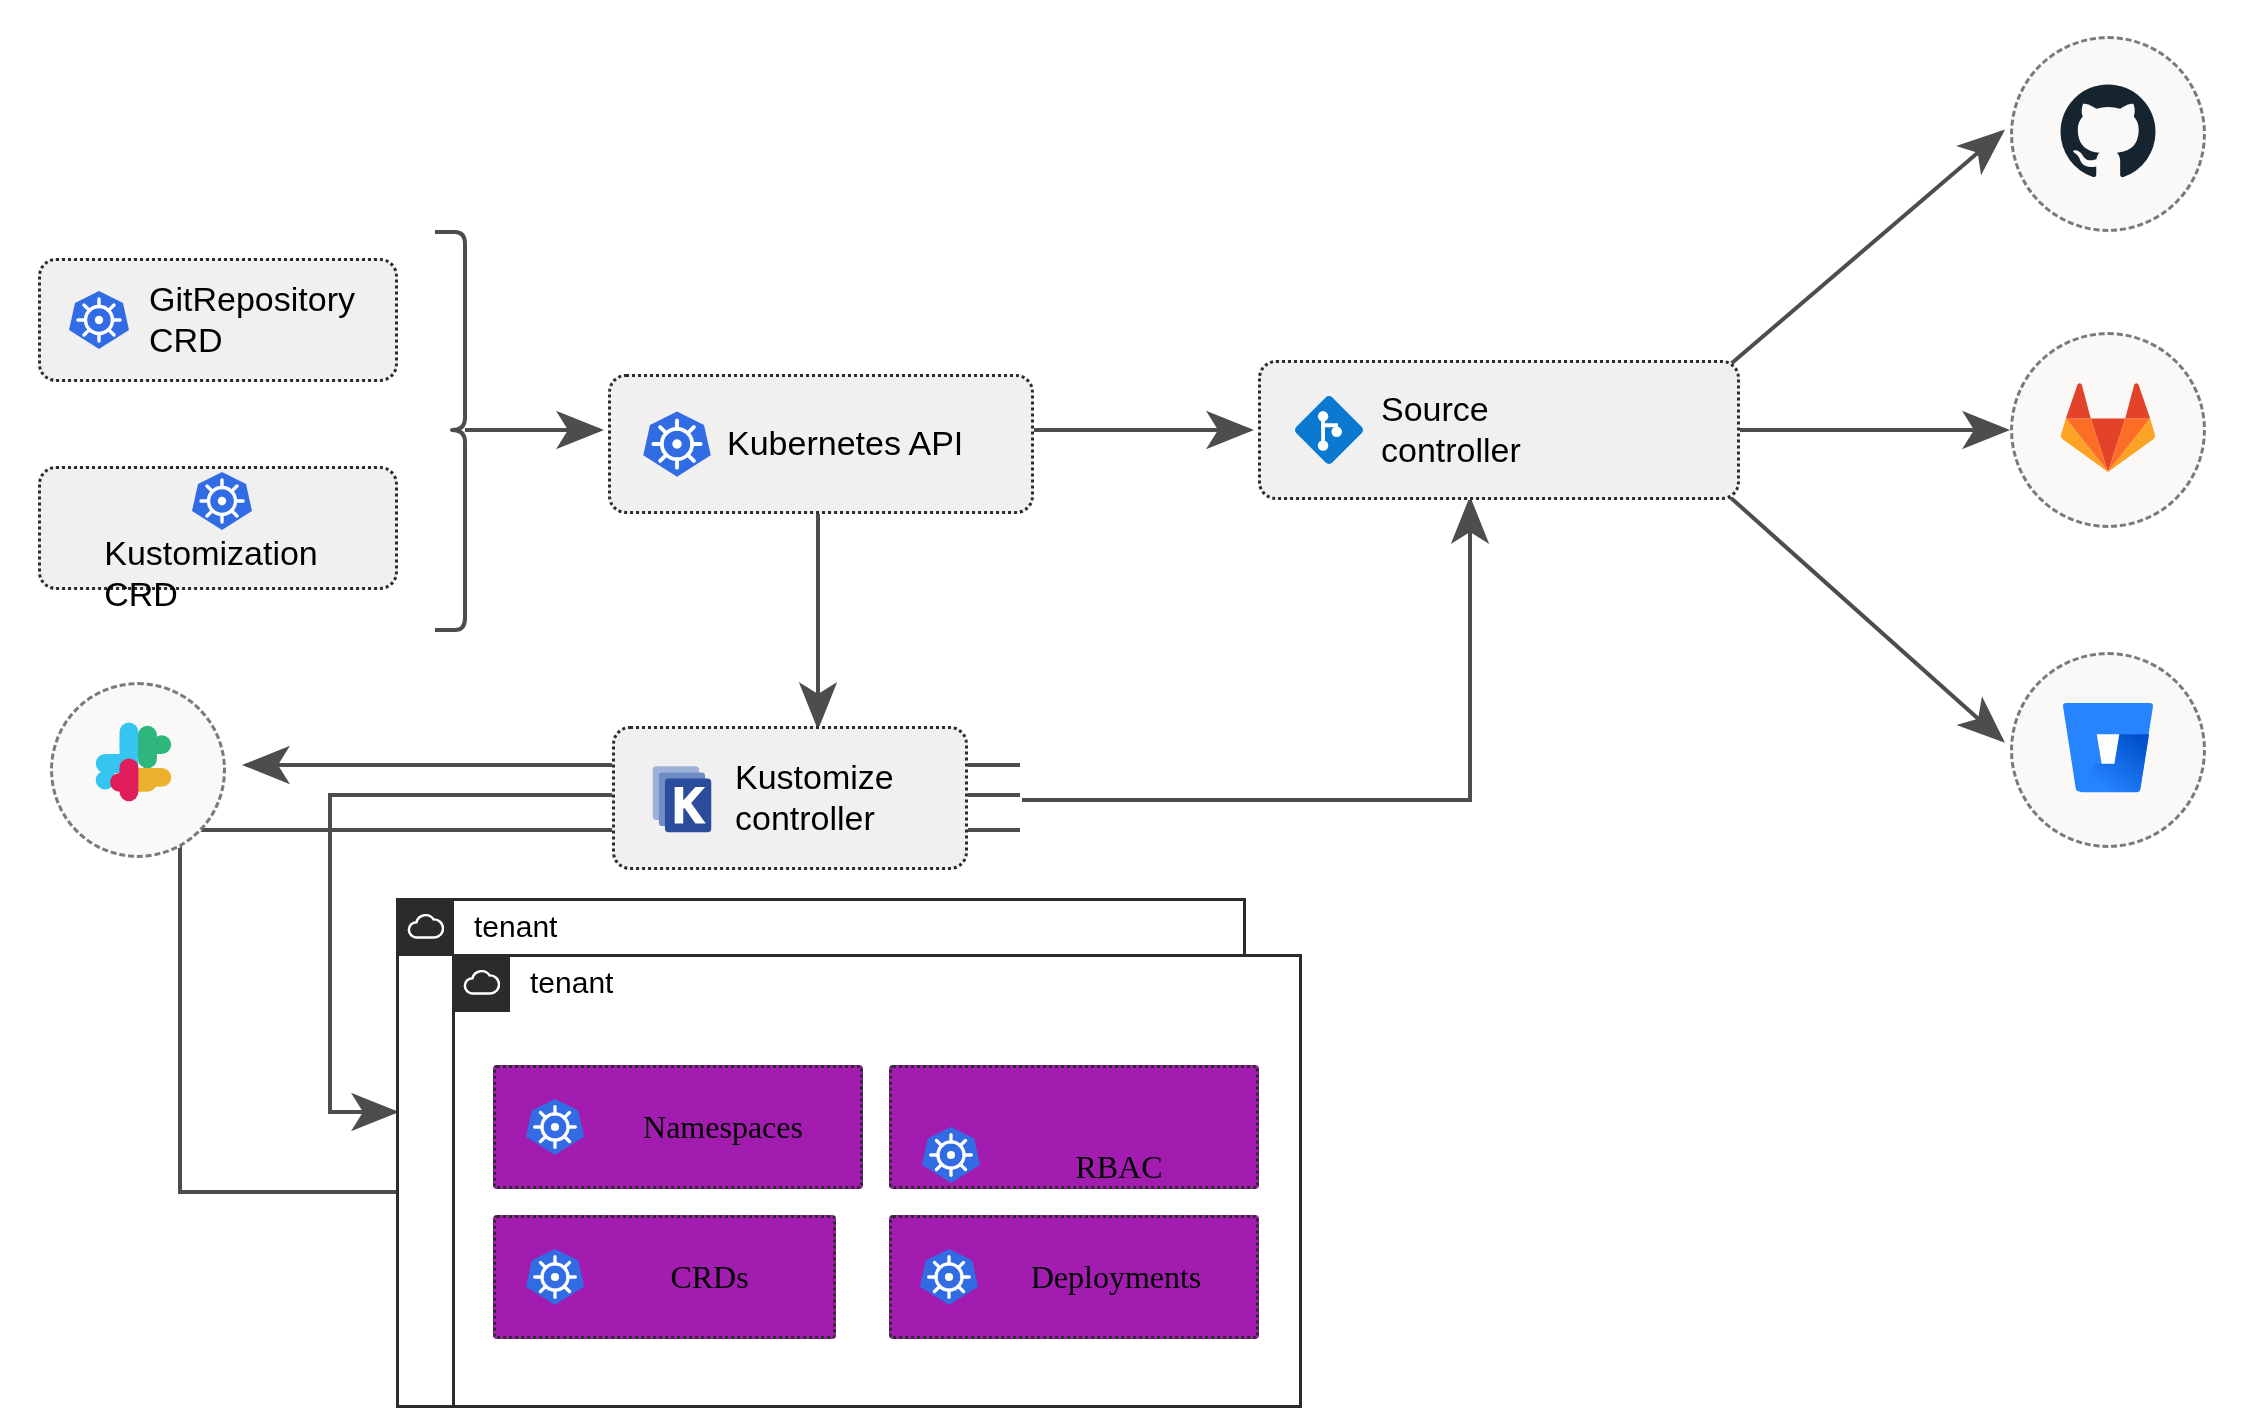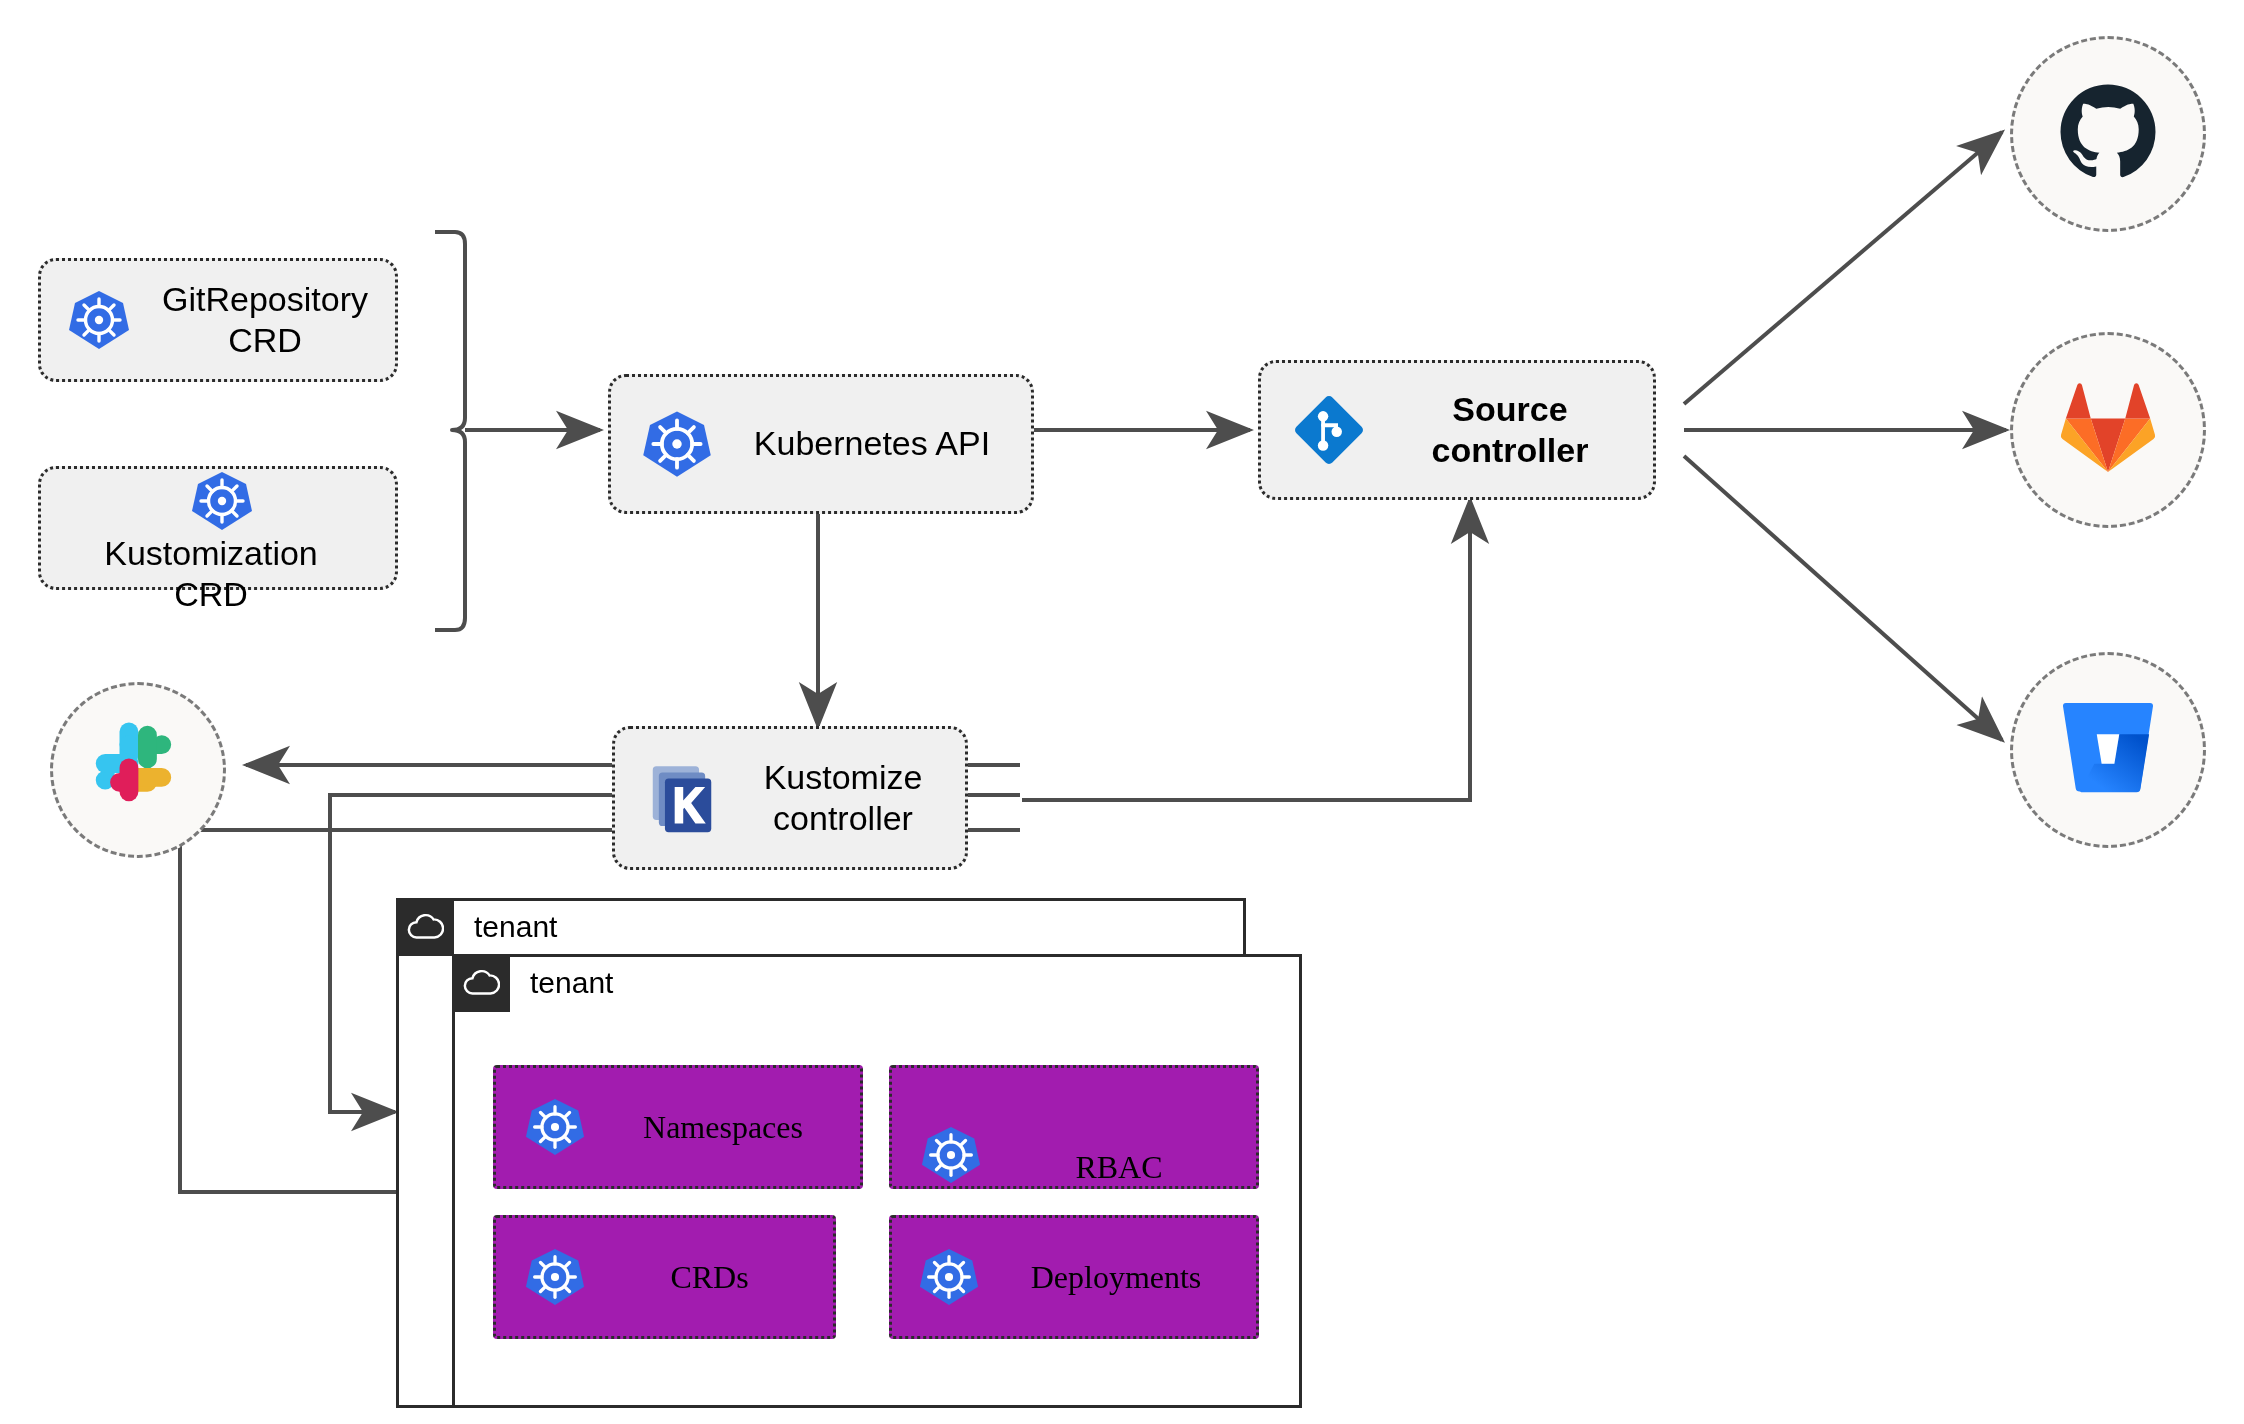--- a/index.html
+++ b/index.html
@@ -5,21 +5,21 @@
   html,body{margin:0;padding:0;background:#ffffff;}
   body{width:2244px;height:1424px;position:relative;overflow:hidden;
        font-family:"Liberation Sans","DejaVu Sans",sans-serif;}
 
   #canvas{position:absolute;inset:0;width:2244px;height:1424px;}
   #wires{position:absolute;left:0;top:0;width:2244px;height:1424px;pointer-events:none;}
 
   
   .node{position:absolute;background:#f0f0f0;border:3px dotted #2b2b2b;
         border-radius:18px;box-sizing:border-box;display:flex;align-items:center;}
-  .node .label{font-size:34px;color:#000;line-height:1.22;text-align:center;flex:1;
+  .node .label{font-size:34px;color:#000;line-height:1.22;flex:1;
         padding-right:14px;white-space:pre-line;}
   .node .ico{flex:0 0 auto;display:flex;align-items:center;justify-content:center;}
 
   
   .circle{position:absolute;border-radius:50%;background:#faf9f7;
           border:3px dashed #7a7a7a;box-sizing:border-box;
           display:flex;align-items:center;justify-content:center;}
 
   
   .tenant{position:absolute;background:#ffffff;border:3px solid #2b2b2b;box-sizing:border-box;}
@@ -128,21 +128,21 @@
             <line x1="41.6" y1="41.6" x2="47" y2="47"></line>
           <line x1="47" y1="17" x2="41.6" y2="22.4"></line>
             <line x1="22.4" y1="41.6" x2="17" y2="47"></line>
         </g>
         <circle cx="32" cy="32" r="4.2" fill="#fff"></circle>
       </svg>
     </span>
     <span class="label">Kubernetes API</span>
   </div>
 
-  <div class="node" style="left:1258px;top:360px;width:398px;height:140px;font-weight:bold;">
+  <div class="node" style="left:1258px;top:360px;width:482px;height:140px;">
     <span class="ico" style="padding:0 14px 0 30px;">
       <svg width="76" height="76" viewBox="0 0 64 64">
         <rect x="10.6" y="10.6" width="42.8" height="42.8" rx="4" transform="rotate(45 32 32)" fill="#0B79CF"></rect>
         <g stroke="#fff" stroke-width="3.2" fill="none" stroke-linecap="round">
           <line x1="27" y1="20" x2="27" y2="45"></line>
           <path d="M27,28 L38,28 L38,33"></path>
         </g>
         <circle cx="27" cy="20.5" r="4.4" fill="#fff"></circle>
         <circle cx="27" cy="45" r="4.4" fill="#fff"></circle>
         <circle cx="38.5" cy="33.5" r="4.4" fill="#fff"></circle>

